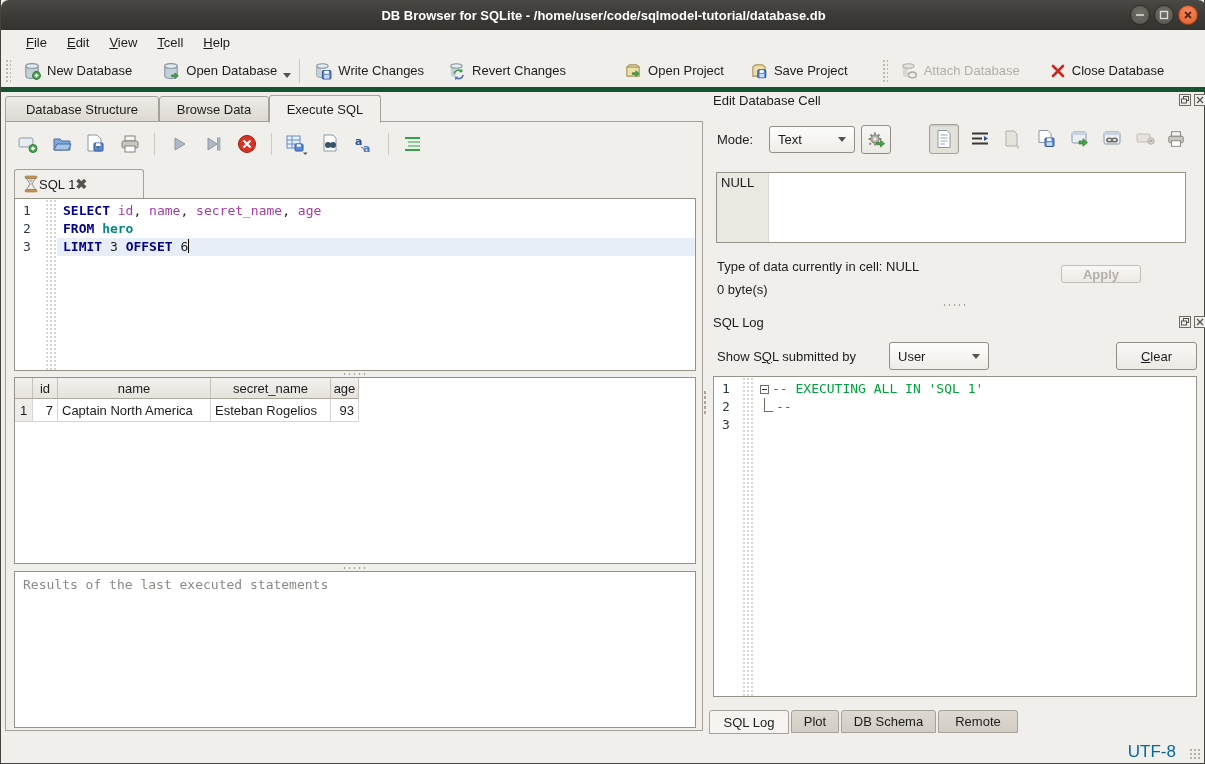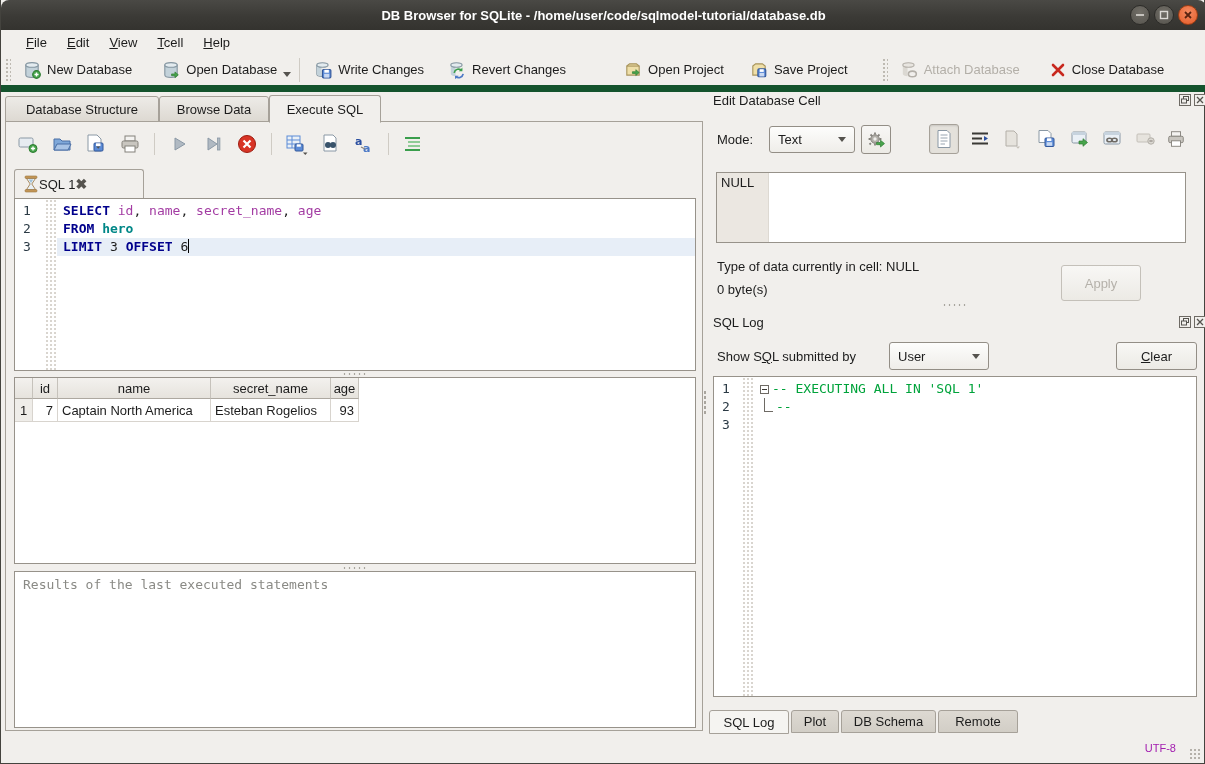--- a/index.html
+++ b/index.html
@@ -14,21 +14,21 @@
   .wbtn.gray { background:radial-gradient(circle at 50% 35%,#716E67,#55534D); }
   .wbtn.orange { background:radial-gradient(circle at 50% 35%,#F58B62,#E35B27); border-color:#9E3D14; }
   .wbtn svg { display:block; }
 
   
   #menubar { position:absolute; left:0; top:30px; width:1205px; height:24px; display:flex; align-items:center; padding-left:15px; background:#F1EFEC; }
   .menu-item { padding:3px 10px; cursor:default; }
   .mn { text-decoration:underline; }
 
   
-  #toolbar { position:absolute; left:0; top:54px; width:1205px; height:38px; display:flex; align-items:center; background:#F1EFEC; border-bottom:7px solid #14532d; }
+  #toolbar { position:absolute; left:0; top:54px; width:1205px; height:38px; display:flex; align-items:center; background:#F1EFEC; border-bottom:5px solid #14532d; }
   .grip { width:6px; height:24px; margin:0 4px; background-image:radial-gradient(#BEBAB2 1px, transparent 1.2px); background-size:4px 4px; }
   .tbtn { display:flex; align-items:center; gap:6px; padding:5px 8px; border-radius:3px; white-space:nowrap; }
   .tbtn .lbl { color:#1c1c1c; }
   .tbtn.disabled .lbl { color:#B3AFA8; }
   .tbsep { width:1px; height:24px; background:#CFCBC4; margin:0 6px; }
   .ddarrow { width:0; height:0; border-left:4px solid transparent; border-right:4px solid transparent; border-top:5px solid #55534E; margin:10px 2px 0 -2px; }
 
   
   .mtab { position:absolute; top:96px; height:26px; display:flex; align-items:center; justify-content:center; background:linear-gradient(#EDEBE7,#DDD9D2); border:1px solid #A6A199; border-radius:3px 3px 0 0; z-index:1; }
   .mtab.active { top:95px; height:28px; background:#F1EFEC; border-bottom:1px solid #F1EFEC; z-index:3; }
@@ -89,21 +89,21 @@
   #logbox .codearea { left:40px; }
   .fold { display:inline-block; width:9px; height:9px; border:1px solid #6E6A64; background:#fff; position:relative; vertical-align:middle; margin-right:3px; }
   .fold::after { content:""; position:absolute; left:1px; right:1px; top:3px; height:1px; background:#3A3935; }
   .foldline { display:inline-block; width:9px; height:14px; border-left:1px solid #6E6A64; border-bottom:1px solid #6E6A64; vertical-align:top; margin:0 3px 0 4px; }
   .log { color:#00A33B; }
   
   .btab { position:absolute; top:710px; height:23px; display:flex; align-items:center; justify-content:center; border:1px solid #A6A199; border-radius:3px 3px 0 0; background:linear-gradient(#DDD9D2,#D2CEC6); font-size:13px; }
   .btab.active { background:#F5F4F1; height:24px; }
 
   
-  #status-enc { position:absolute; right:28px; top:742px; color:#a21caf; font-size:11px; }
+  #status-enc { position:absolute; right:28px; top:742px; color:#0369a1; font-size:17px; }
   #grip-corner { position:absolute; right:3px; bottom:3px; width:12px; height:12px; background-image:radial-gradient(#B5B1AA 1px, transparent 1.2px); background-size:4px 4px; }
 </style>
 </head>
 <body>
 
 <div id="win">
 
   <div id="titlebar">
     <div id="title-text">DB Browser for SQLite - /home/user/code/sqlmodel-tutorial/database.db</div>
     <div class="winbtns">
@@ -470,21 +470,21 @@
         <rect x="6" y="13" width="10" height="6" fill="#fff" stroke="#84817B"></rect>
       </svg>
   </div>
 
   <div id="cellbox">
     <div class="strip">NULL</div>
   </div>
 
   <div class="statictext" style="left:716px; top:259px;">Type of data currently in cell: NULL</div>
   <div class="statictext" style="left:716px; top:282px;">0 byte(s)</div>
-  <div class="pbtn disabled" style="left:1060px; top:265px; width:80px; height:36px;">
+  <div class="pbtn disabled" style="left:1060px; top:265px; width:80px; height:18px;font-weight:bold;">
       <span>Apply</span>
     </div>
 
   <div class="hsplit" style="left:712px; top:302px; width:484px;">
       <div class="dots-h"></div>
     </div>
 
   <div class="docktitle" style="left:712px; top:315px;">SQL Log</div>
   <div class="dockbtns" style="left:1178px; top:316px;">
     <div class="dbtn">

